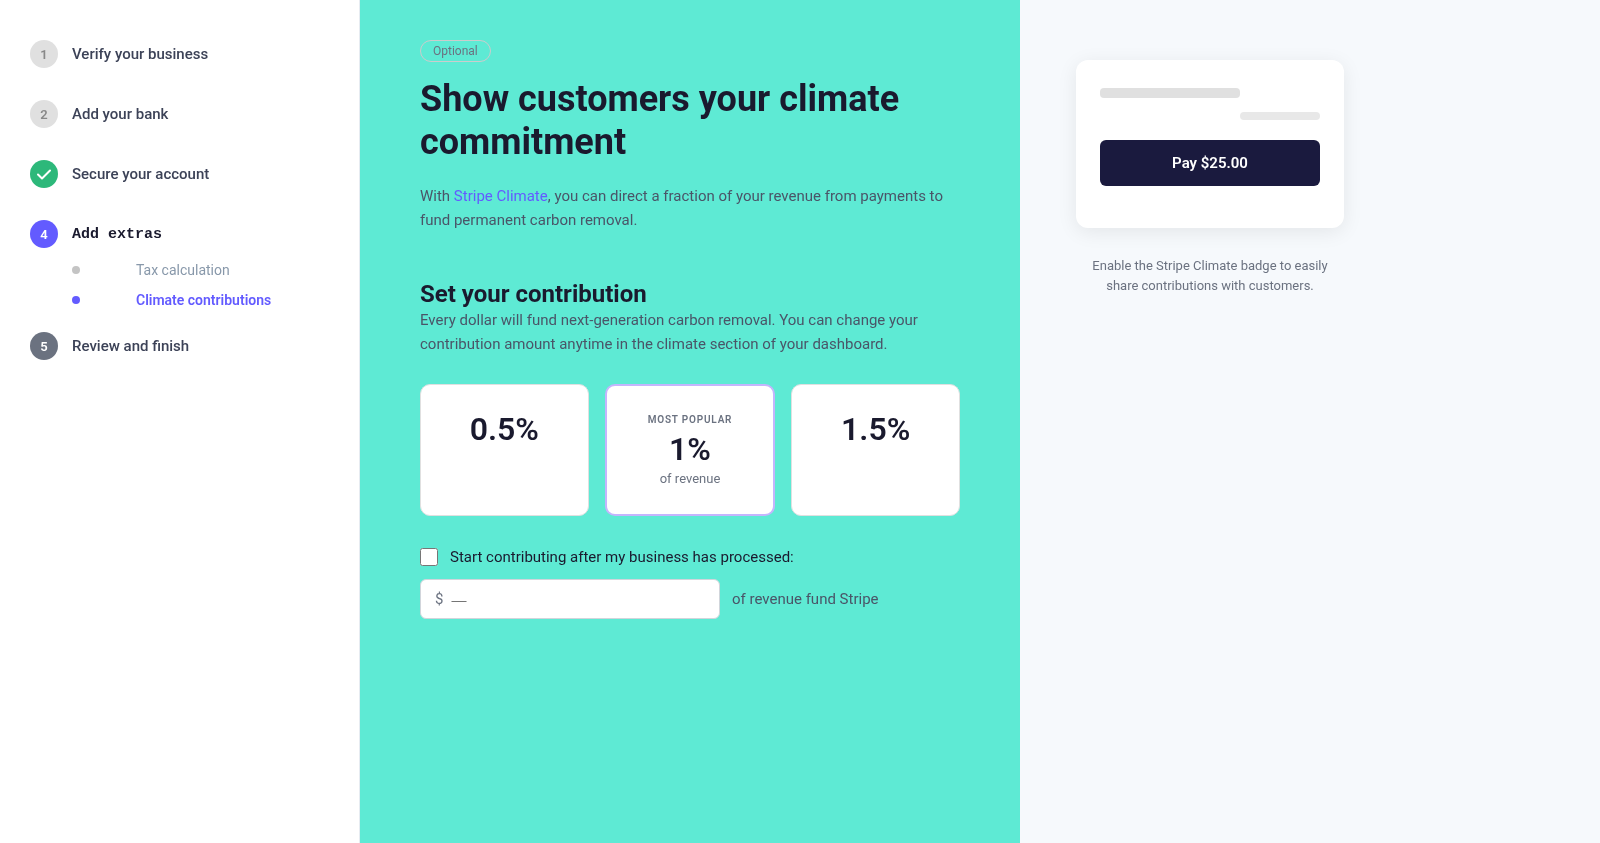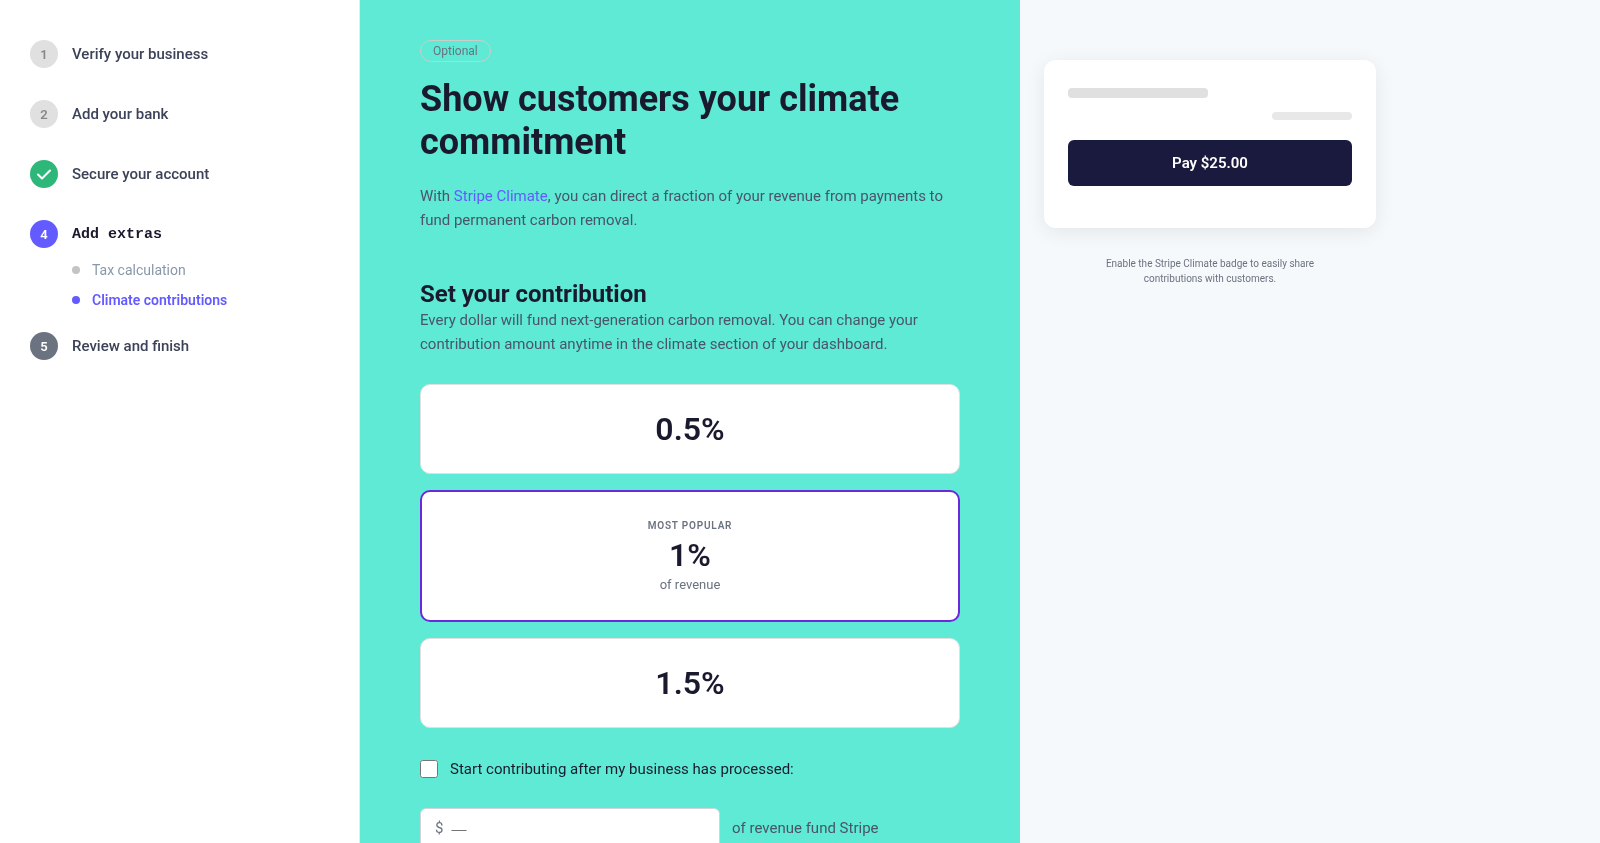--- a/index.html
+++ b/index.html
@@ -67,20 +67,21 @@
     .sub-steps {
       margin-left: 42px;
       margin-top: -18px;
       margin-bottom: 24px;
     }
     .sub-step {
       display: flex;
       align-items: center;
       margin-bottom: 14px;
       cursor: pointer;
+      gap: 44px;
     }
     .sub-dot {
       width: 8px;
       height: 8px;
       border-radius: 50%;
       margin-right: 12px;
       flex-shrink: 0;
     }
     .sub-dot.inactive { background: #c4c4c4; }
     .sub-dot.active-dot { background: #635bff; }
@@ -141,35 +142,34 @@
       font-size: 15px;
       color: #4a5568;
       line-height: 1.6;
       margin-bottom: 28px;
     }
 
     .contribution-options {
       display: flex;
       gap: 16px;
       margin-bottom: 32px;
-      flex-direction: column;
     }
 
     .contribution-card {
       flex: 1;
       border: 1px solid #e0e0e0;
       border-radius: 10px;
       padding: 28px 20px;
       text-align: center;
       cursor: pointer;
       background: #fff;
       position: relative;
     }
     .contribution-card.selected {
-      border: 2px solid #6d28d9;
+      border: 2px solid #c4b5fd;
       border-radius: 10px;
     }
     .most-popular-label {
       font-size: 10px;
       font-weight: 600;
       color: #6b7280;
       letter-spacing: 0.08em;
       text-transform: uppercase;
       margin-bottom: 8px;
     }
@@ -182,21 +182,21 @@
     .contribution-sub {
       font-size: 13px;
       color: #6b7280;
       margin-top: 6px;
     }
 
     .checkbox-row {
       display: flex;
       align-items: center;
       gap: 12px;
-      margin-bottom: 30px;
+      margin-bottom: 13px;
     }
     .checkbox-row input[type="checkbox"] {
       width: 18px;
       height: 18px;
       cursor: pointer;
       border-radius: 3px;
     }
     .checkbox-label {
       font-size: 15px;
       color: #1a1a2e;
@@ -243,21 +243,21 @@
       display: flex;
       flex-direction: column;
       align-items: center;
     }
 
     .preview-card {
       background: #fff;
       border-radius: 12px;
       box-shadow: 0 4px 20px rgba(0,0,0,0.08);
       padding: 28px 24px 24px;
-      width: 332px;
+      width: 268px;
       margin-bottom: 28px;
     }
 
     .preview-bar-top {
       width: 140px;
       height: 10px;
       background: #e0e0e0;
       border-radius: 4px;
       margin-bottom: 14px;
     }
@@ -297,21 +297,21 @@
       margin-top: 4px;
       flex-shrink: 0;
     }
     .climate-text {
       font-size: 12px;
       color: #6b7280;
       line-height: 1.5;
     }
 
     .panel-caption {
-      font-size: 10px;
+      font-size: 13px;
       color: #6b7280;
       text-align: center;
       line-height: 1.5;
       max-width: 260px;
     }
   </style>
 </head>
 <body>
 
 <div class="sidebar">

